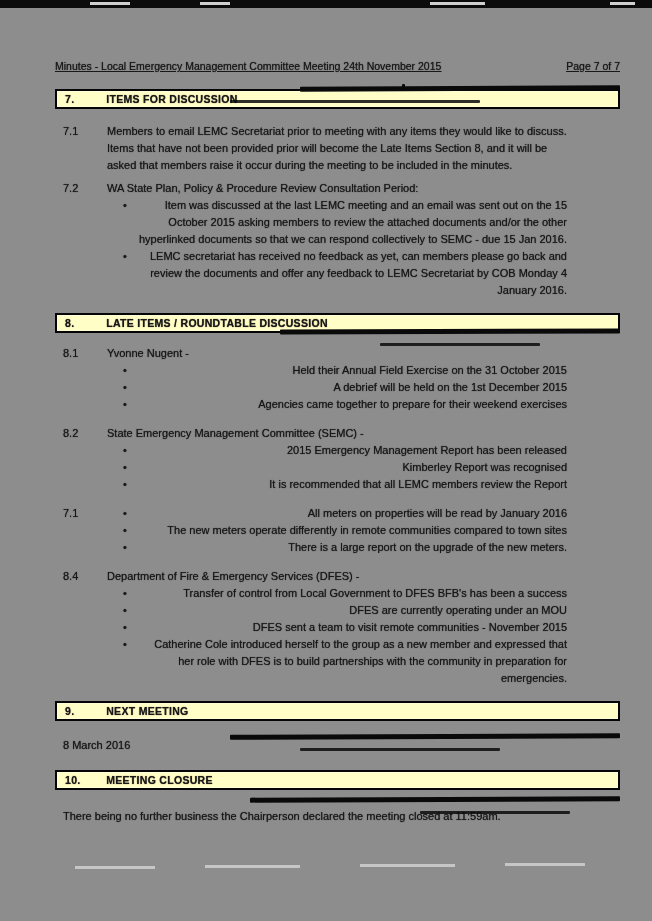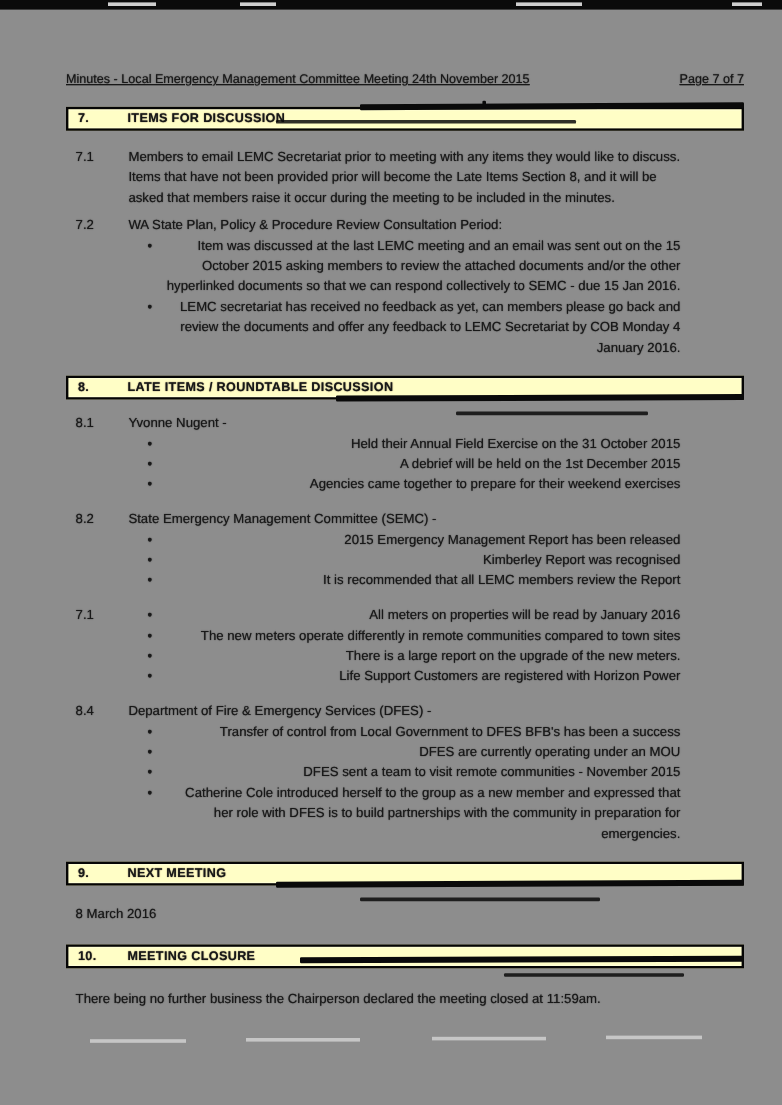--- a/index.html
+++ b/index.html
@@ -134,21 +134,20 @@
       </div>
     </div>
 
     <div class="item txt mt12">
       <span class="item-num">7.1</span>
       <div class="item-body">
         <ul class="bullets">
           <li>All meters on properties will be read by January 2016</li>
           <li>The new meters operate differently in remote communities compared to town sites</li>
           <li>There is a large report on the upgrade of the new meters.</li>
-          <li>Life Support Customers are registered with Horizon Power</li>
         </ul>
       </div>
     </div>
 
     <div class="item txt mt12">
       <span class="item-num">8.4</span>
       <div class="item-body">
         <div class="item-text">Department of Fire &amp; Emergency Services (DFES) -</div>
         <ul class="bullets">
           <li>Transfer of control from Local Government to DFES BFB's has been a success</li>

